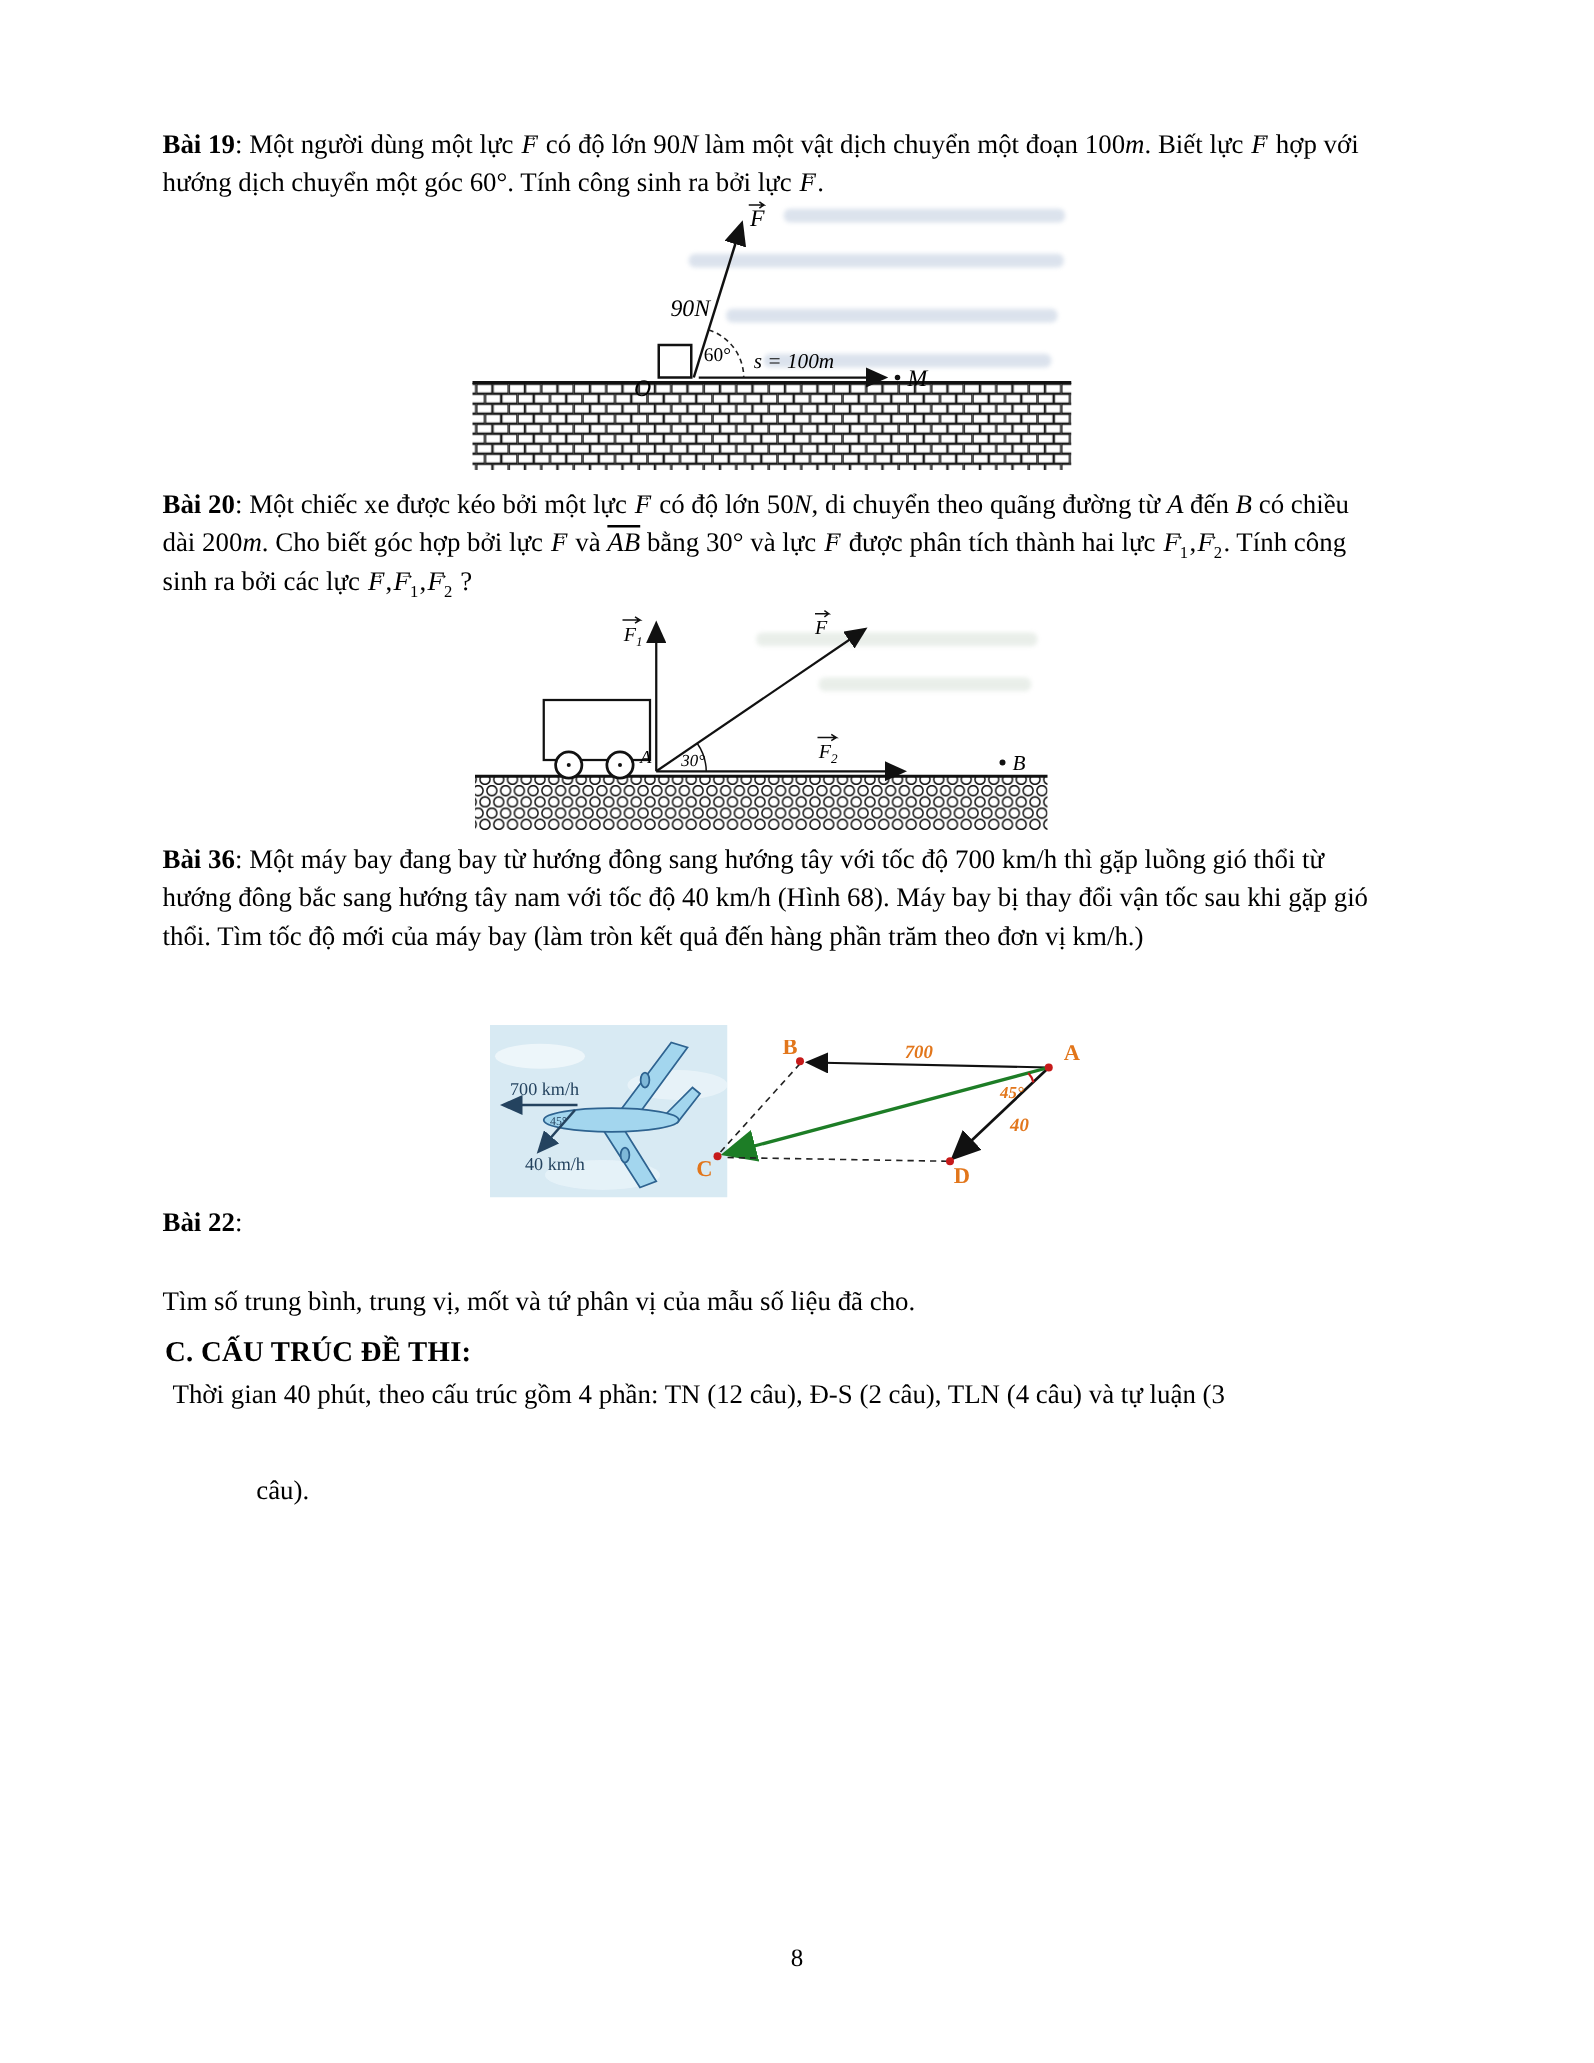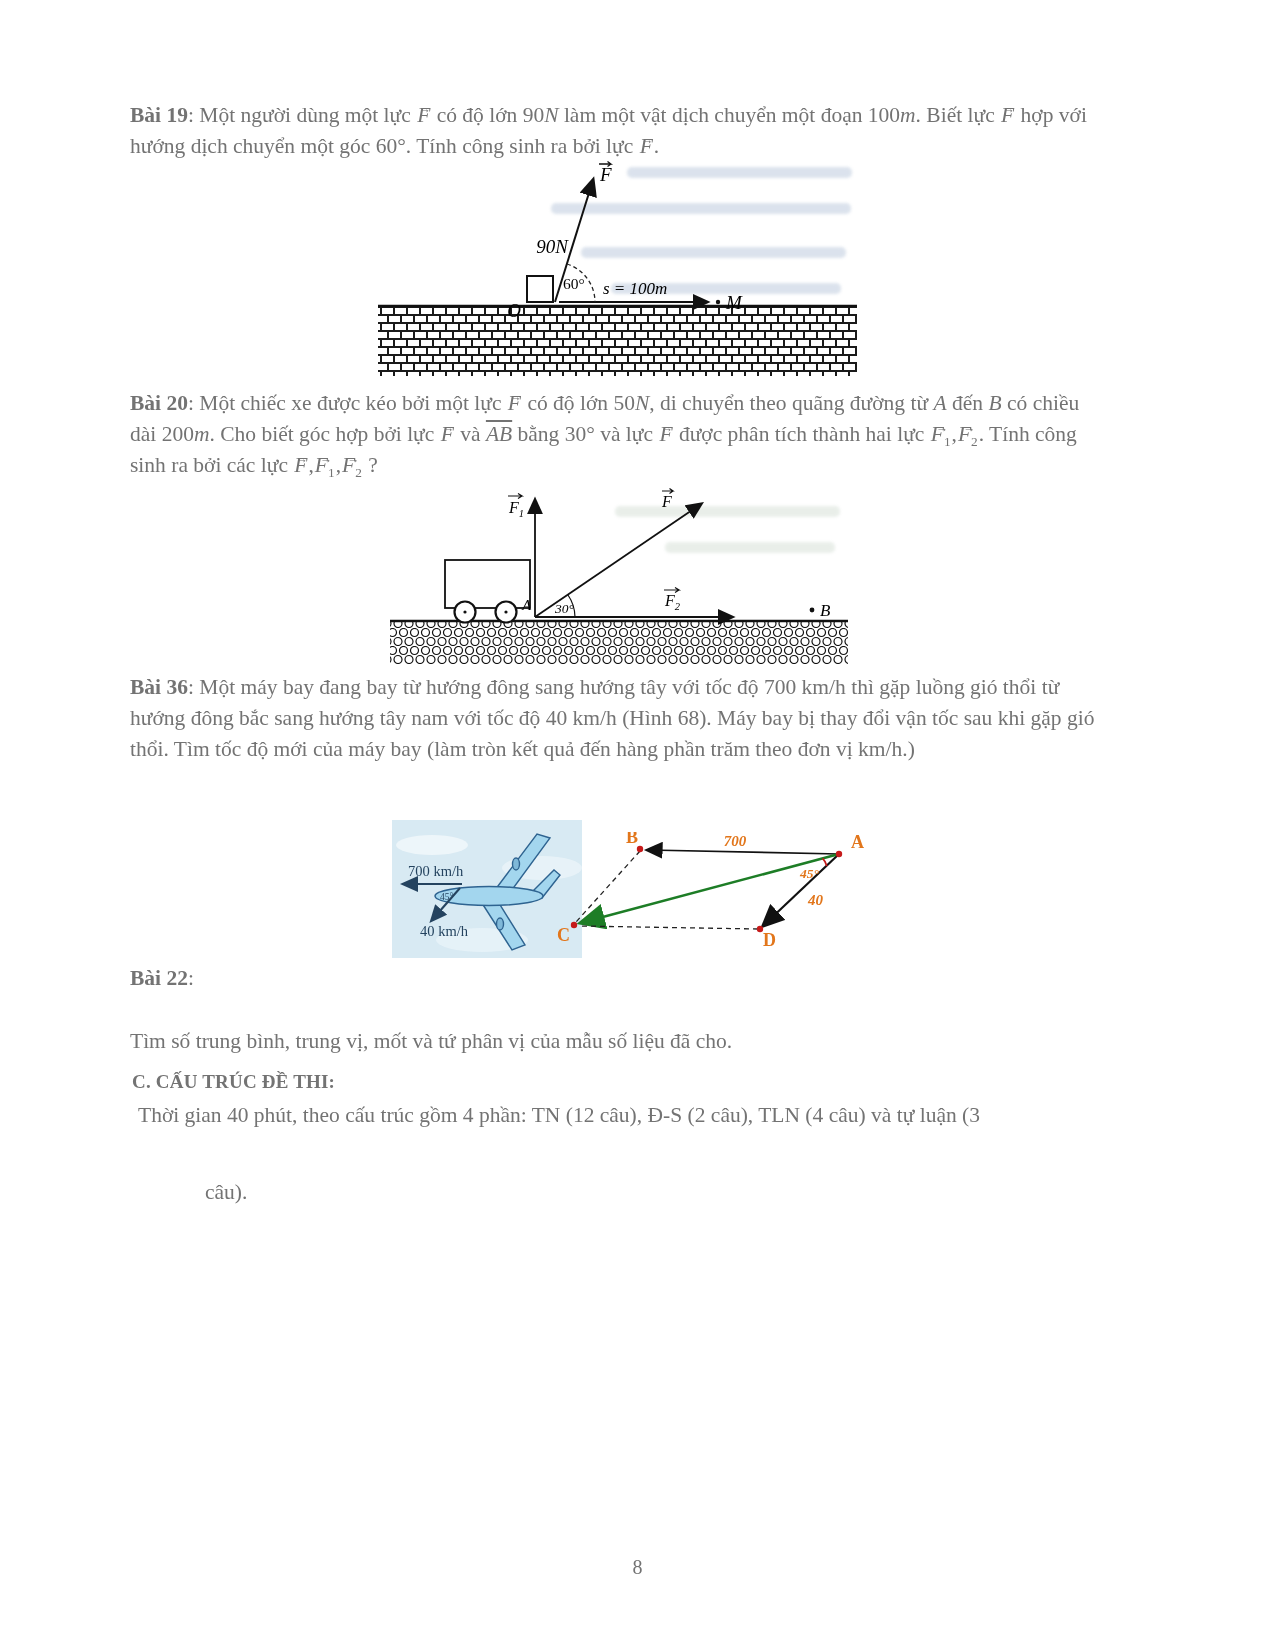--- a/index.html
+++ b/index.html
@@ -1,28 +1,28 @@
 <!DOCTYPE html>
 <html><head>
 <meta charset="utf-8">
 <style>
   html,body{margin:0;padding:0;background:#9a9a9a;}
   .page{
     position:relative;width:1275px;height:1650px;margin:0 auto;background:#ffffff;
-    font-family:"Liberation Serif","DejaVu Serif",serif;color:#737373;overflow:hidden;
+    font-family:"Liberation Serif","DejaVu Serif",serif;color:#000000;overflow:hidden;
   }
   .para{position:absolute;left:130px;width:980px;font-size:21.5px;line-height:31px;margin:0;}
   .b{font-weight:bold;}
   .i{font-style:italic;}
   .ol{text-decoration:overline;}
   .vec{display:inline-block;position:relative;padding:0 1px;}
   .vec .varrow{position:absolute;top:-0.5em;left:55%;transform:translateX(-50%);font-size:0.56em;font-style:normal;}
   sub.msub{font-size:0.62em;line-height:0;}
   .fig{position:absolute;}
-  .heading-c{font-size:19px;font-weight:bold;letter-spacing:0.2px;}
+  .heading-c{font-size:23px;font-weight:bold;letter-spacing:0.2px;}
   .pageno{position:absolute;left:0;width:100%;top:1556px;text-align:center;font-size:20px;}
   svg text{font-family:"Liberation Serif","DejaVu Serif",serif;}
 </style>
 </head>
 <body>
 
 <div class="page">
 
   <p class="para" style="top:100px"><span class="b">Bài 19</span><span>: Một người dùng một lực </span><span class="vec"><span class="varrow">→</span><span class="i">F</span></span><span> có độ lớn 90</span><span class="i">N</span><span> làm một vật dịch chuyển một đoạn 100</span><span class="i">m</span><span>. Biết lực </span><span class="vec"><span class="varrow">→</span><span class="i">F</span></span><span> hợp với hướng dịch chuyển một góc 60°. Tính công sinh ra bởi lực </span><span class="vec"><span class="varrow">→</span><span class="i">F</span></span><span>.</span></p>
 
@@ -67,21 +67,21 @@
 
       <rect x="152" y="121" width="26" height="26" fill="none" stroke="#111" stroke-width="2"></rect>
       <text x="146" y="162" text-anchor="end" font-size="19" font-style="italic">O</text>
       <path d="M192 109 A40 40 0 0 1 220 147" fill="none" stroke="#222" stroke-width="1.3" stroke-dasharray="4 3"></path>
       <text x="188" y="134" font-size="15.5">60°</text>
     </svg>
   </div>
 
   <p class="para" style="top:388px"><span class="b">Bài 20</span><span>: Một chiếc xe được kéo bởi một lực </span><span class="vec"><span class="varrow">→</span><span class="i">F</span></span><span> có độ lớn 50</span><span class="i">N</span><span>, di chuyển theo quãng đường từ </span><span class="i">A</span><span> đến </span><span class="i">B</span><span> có chiều dài 200</span><span class="i">m</span><span>. Cho biết góc hợp bởi lực </span><span class="vec"><span class="varrow">→</span><span class="i">F</span></span><span> và </span><span class="i ol">AB</span><span> bằng 30° và lực </span><span class="vec"><span class="varrow">→</span><span class="i">F</span></span><span> được phân tích thành hai lực </span><span class="vec"><span class="varrow">→</span><span class="i">F</span><sub class="msub">1</sub></span><span>,</span><span class="vec"><span class="varrow">→</span><span class="i">F</span><sub class="msub">2</sub></span><span>. Tính công sinh ra bởi các lực </span><span class="vec"><span class="varrow">→</span><span class="i">F</span></span><span>,</span><span class="vec"><span class="varrow">→</span><span class="i">F</span><sub class="msub">1</sub></span><span>,</span><span class="vec"><span class="varrow">→</span><span class="i">F</span><sub class="msub">2</sub></span><span> ?</span></p>
 
-  <div class="fig" style="left:365px;top:484px">
+  <div class="fig" style="left:355px;top:484px">
     <svg width="485" height="182" viewBox="0 0 485 182">
       <defs>
         <pattern id="honey20" width="11" height="18" patternUnits="userSpaceOnUse">
           <rect width="11" height="18" fill="#ffffff"></rect>
           <circle cx="5.5" cy="4.5" r="4" fill="none" stroke="#111" stroke-width="1.2"></circle>
           <circle cx="0" cy="13.5" r="4" fill="none" stroke="#111" stroke-width="1.2"></circle>
           <circle cx="11" cy="13.5" r="4" fill="none" stroke="#111" stroke-width="1.2"></circle>
         </pattern>
         <marker id="ah20" markerWidth="11" markerHeight="9" refX="8" refY="4.5" orient="auto">
           <path d="M0,0 L10,4.5 L0,9 z" fill="#111"></path>

